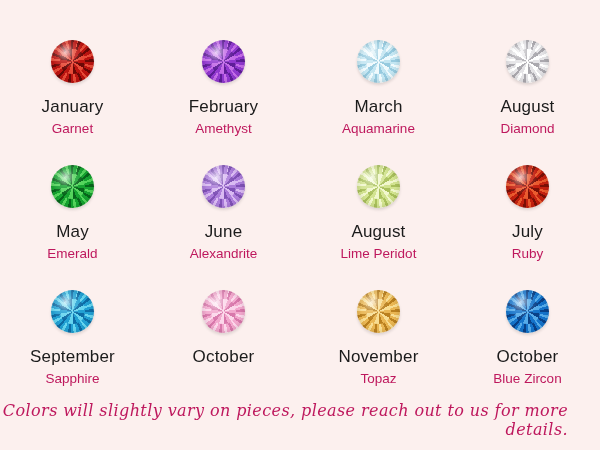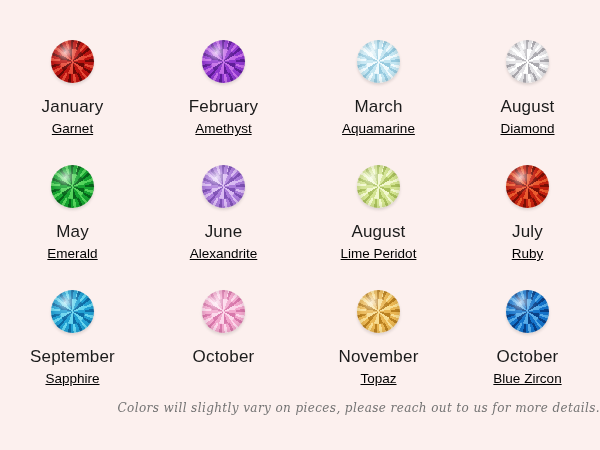--- a/index.html
+++ b/index.html
@@ -64,31 +64,31 @@
   }
   .month {
     font-size: 17px;
     line-height: 24px;
     color: #1b1b1b;
     letter-spacing: 0.2px;
   }
   .stone {
     font-size: 13.5px;
     line-height: 20px;
-    color: #000000;
-    text-decoration: underline;
+    color: #be185d;
   }
   .footnote {
     margin-top: 12px;
+    padding-right: 32px;
     text-align: right;
     font-family: "DejaVu Serif", serif;
     font-style: italic;
-    font-size: 12px;
+    font-size: 16px;
     letter-spacing: 0.4px;
-    color: #737373;
+    color: #be185d;
   }
 </style>
 </head>
 <body style="background: rgb(252, 240, 238);">
 
 <div class="page">
   <div class="grid">
 
     <div class="cell">
       <div class="gem" style="--light: #e84b38; --mid: #bb1410; --dark: #6b0806;"></div>

